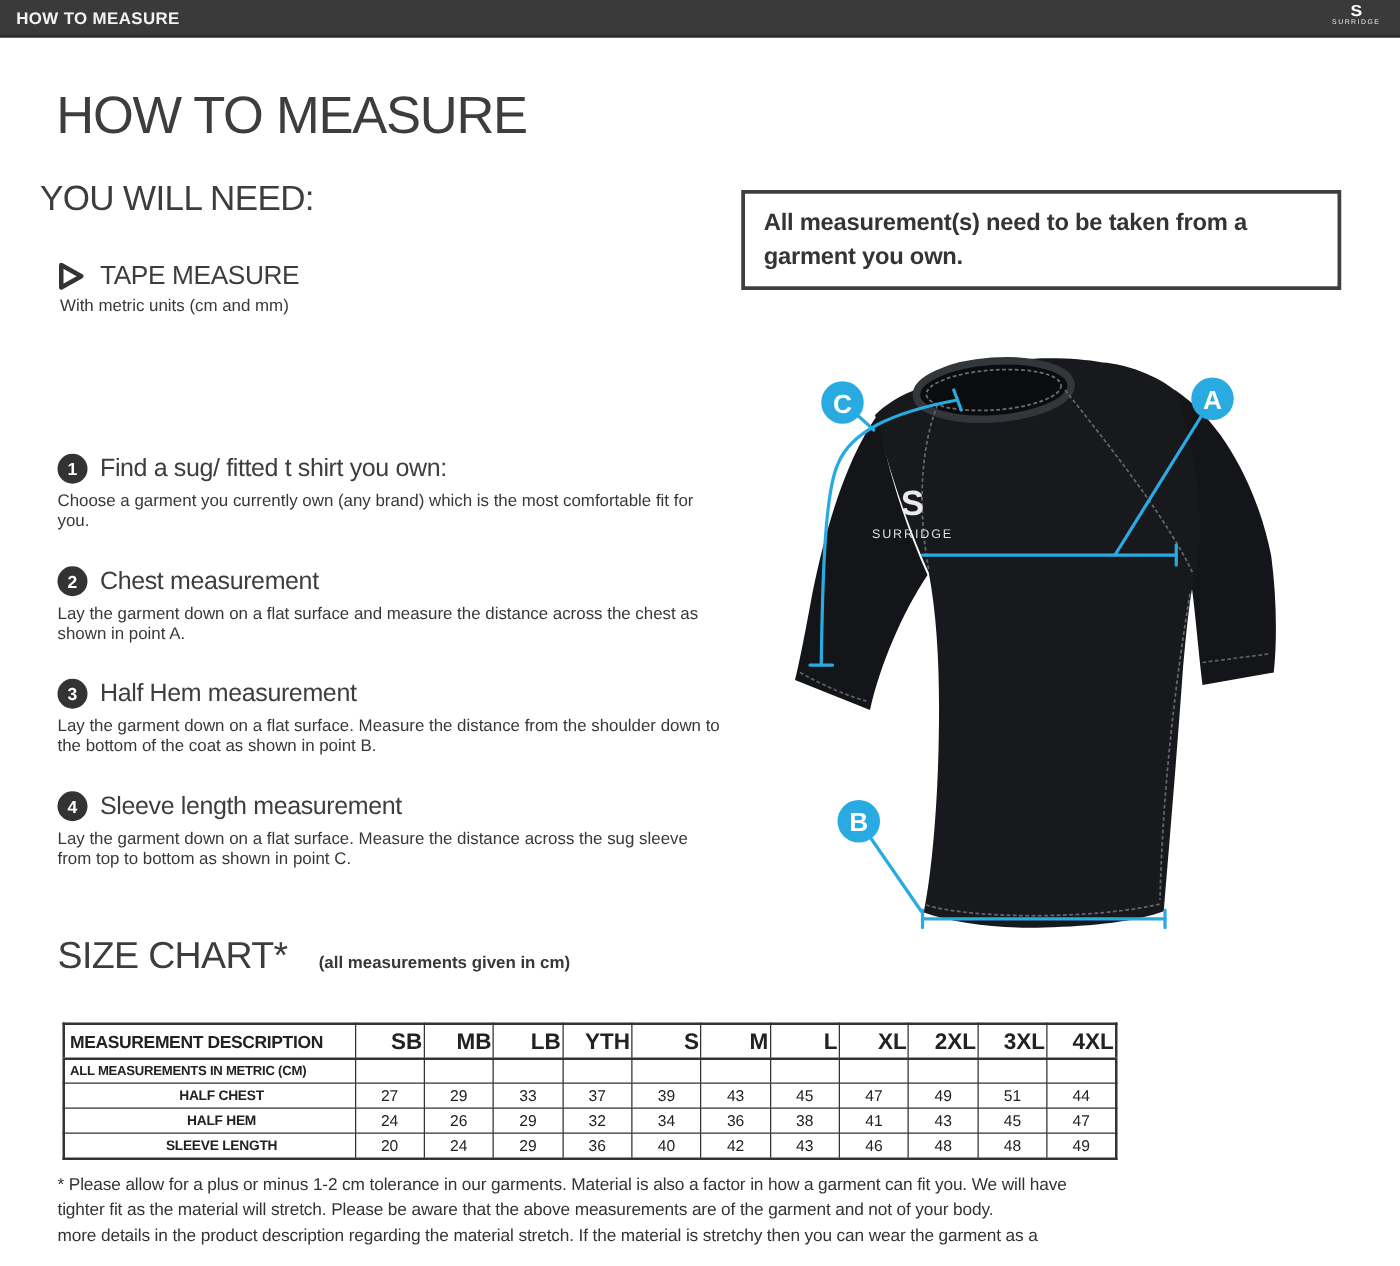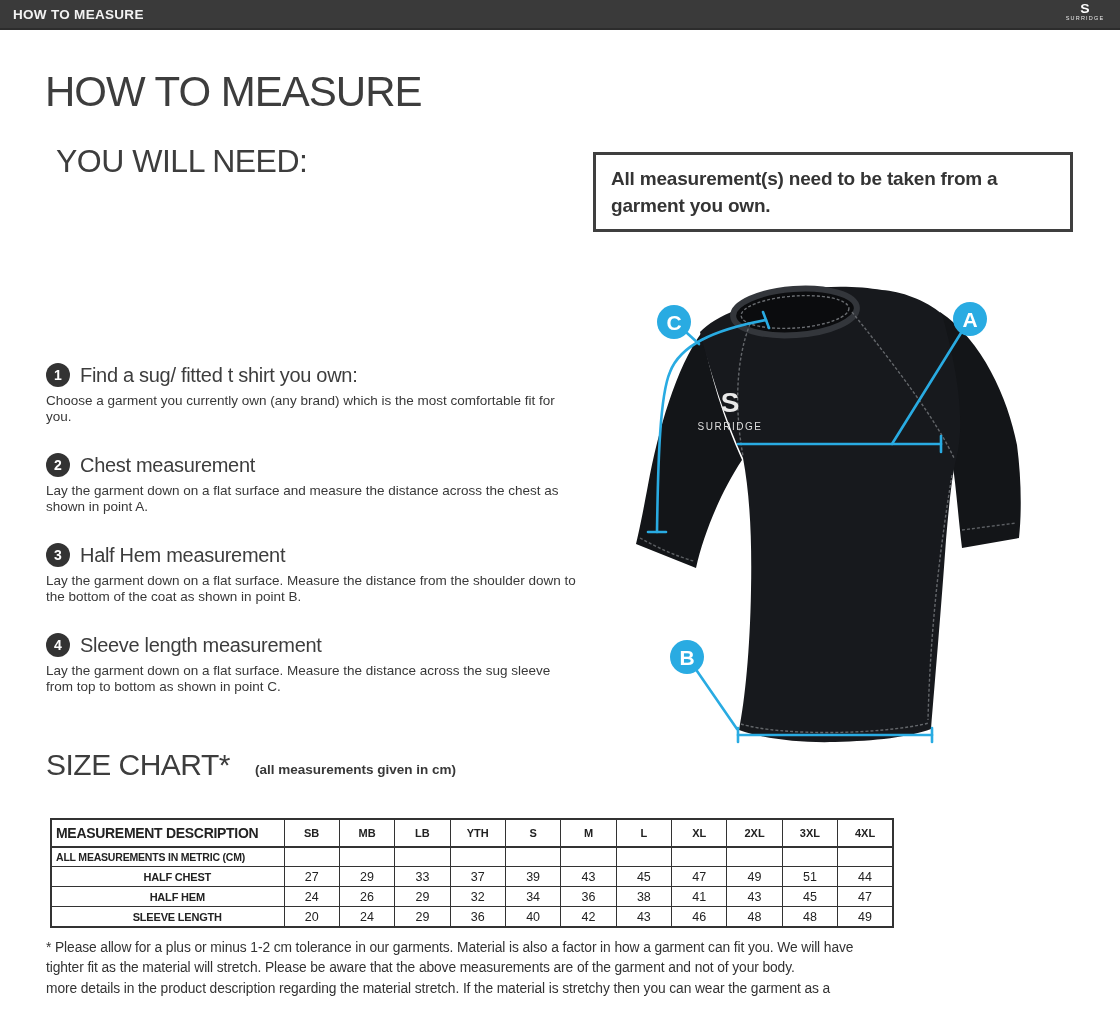--- a/index.html
+++ b/index.html
@@ -7,21 +7,21 @@
   #canvas{position:relative;width:1120px;height:1013px;background:#fff;overflow:hidden;}
 
   
   .topbar{position:absolute;left:0;top:0;width:1120px;height:30px;background:#3a3a3a;border-bottom:2px solid #2c2c2c;box-sizing:border-box;}
   .topbar-title{position:absolute;left:13px;top:7px;color:#f2f2f2;font-size:13.5px;font-weight:bold;letter-spacing:.3px;}
   .topbar-brand{position:absolute;right:9px;top:1px;width:52px;text-align:center;color:#fff;line-height:1;}
   .topbar-brand .sgl{font-size:14px;font-weight:bold;display:block;transform:scaleY(.9);}
   .topbar-brand .bname{font-size:5.5px;letter-spacing:1.2px;display:block;margin-top:1px;color:#e8e8e8;}
 
   .h1{position:absolute;left:45px;top:68px;font-size:42px;color:#3d3d3d;letter-spacing:-1px;}
-  .h2{position:absolute;left:56px;top:143px;font-size:32px;color:#3d3d3d;letter-spacing:-.5px;}
+  .h2{position:absolute;left:32px;top:143px;font-size:28px;color:#3d3d3d;letter-spacing:-.5px;}
 
   .need-item{position:absolute;left:46px;}
   .need-row{display:flex;align-items:center;gap:12px;}
   .tri-icon{width:22px;height:22px;flex:0 0 auto;}
   .need-label{font-size:21px;color:#3d3d3d;letter-spacing:-.3px;}
   .need-desc{font-size:13.5px;color:#383838;margin-top:4px;}
   .nd1{margin-left:2px;}
   .nd2{margin-left:6px;}
 
   .step{position:absolute;left:46px;width:540px;}
@@ -32,21 +32,21 @@
 
   .notice{position:absolute;left:593px;top:152px;width:480px;height:80px;box-sizing:border-box;border:3px solid #3f3f3f;padding:11px 15px;font-size:19px;font-weight:bold;color:#343434;line-height:1.42;letter-spacing:-.2px;}
 
   .diagram{position:absolute;left:600px;top:280px;width:470px;height:510px;}
 
   .sc-head{position:absolute;left:46px;top:748px;font-size:30px;color:#3d3d3d;letter-spacing:-.5px;}
   .sc-sub{position:absolute;left:255px;top:762px;font-size:13.5px;font-weight:bold;color:#383838;}
 
   table.size{position:absolute;left:50px;top:818px;width:844px;border-collapse:collapse;table-layout:fixed;border:2px solid #333;}
   table.size th,table.size td{border:1px solid #333;overflow:hidden;white-space:nowrap;}
-  table.size th{height:24px;font-size:11px;font-weight:bold;color:#222;text-align:center;}
+  table.size th{height:24px;font-size:18px;font-weight:bold;color:#222;text-align:right;}
   table.size th.desc{text-align:left;padding-left:4px;font-size:14px;letter-spacing:-.3px;}
   table.size tr.hdr{border-bottom:2px solid #333;padding-left:12px;}
   table.size td{height:16px;font-size:12.5px;color:#222;text-align:center;}
   table.size td.note{font-size:10.5px;font-weight:bold;text-align:left;padding-left:4px;letter-spacing:-.2px;}
   table.size td.lbl{font-size:11px;font-weight:bold;text-align:center;padding-left:20px;letter-spacing:-.2px;}
   table.size tr.datarow td{height:17px;}
 
   .footnote{position:absolute;left:46px;top:938px;width:1048px;font-size:13.8px;color:#333;line-height:1.48;letter-spacing:-.1px;}
 </style>
 </head>
@@ -59,20 +59,29 @@
     <div class="topbar-brand">
       <span class="sgl">S</span>
       <span class="bname">SURRIDGE</span>
     </div>
   </div>
 
   <div class="h1">HOW TO MEASURE</div>
 
   <div class="h2">YOU WILL NEED:</div>
 
+  <div class="need-item" style="top:209px;">
+    <div class="need-row">
+      <svg class="tri-icon" viewBox="0 0 22 22">
+        <polygon points="3,2 19,11 3,20" fill="#fff" stroke="#333" stroke-width="3.6" stroke-linejoin="round"></polygon>
+      </svg>
+      <span class="need-label">TAPE MEASURE</span>
+    </div>
+    <div class="need-desc nd1">With metric units (cm and mm)</div>
+  </div>
 
 
   <div class="step" style="top:363px;">
     <div class="step-head">
       <span class="step-badge">1</span>
       <span class="step-title">Find a sug/ fitted t shirt you own:</span>
     </div>
     <div class="step-desc">Choose a garment you currently own (any brand) which is the most comfortable fit for you.</div>
   </div>
 

